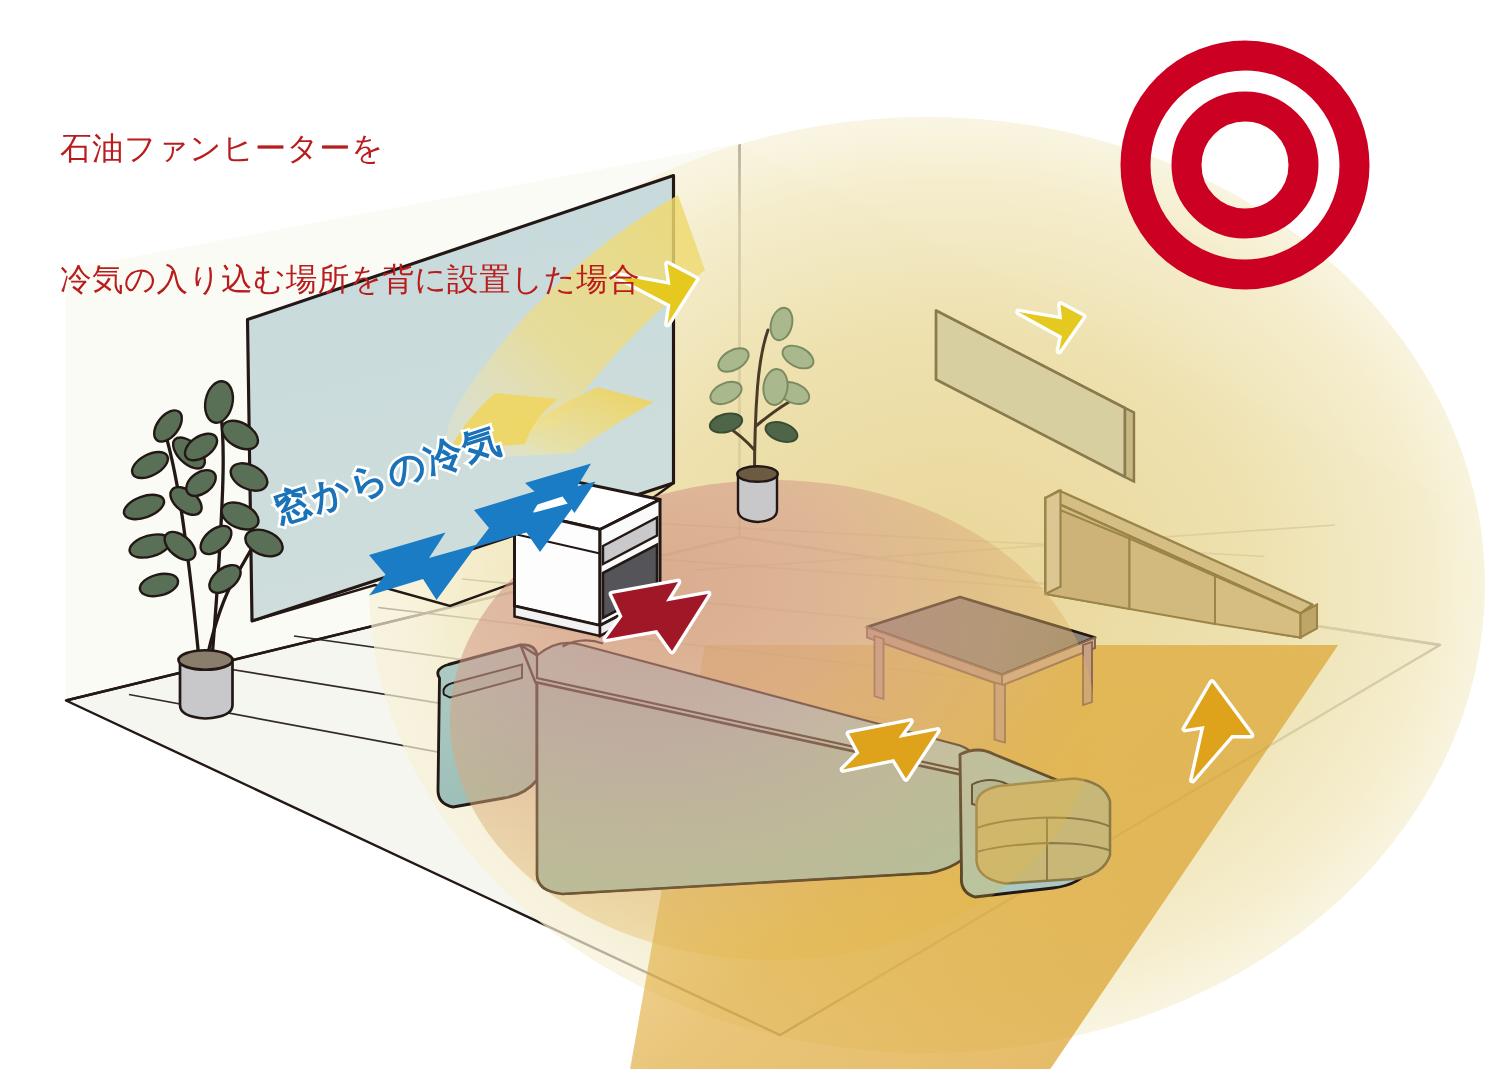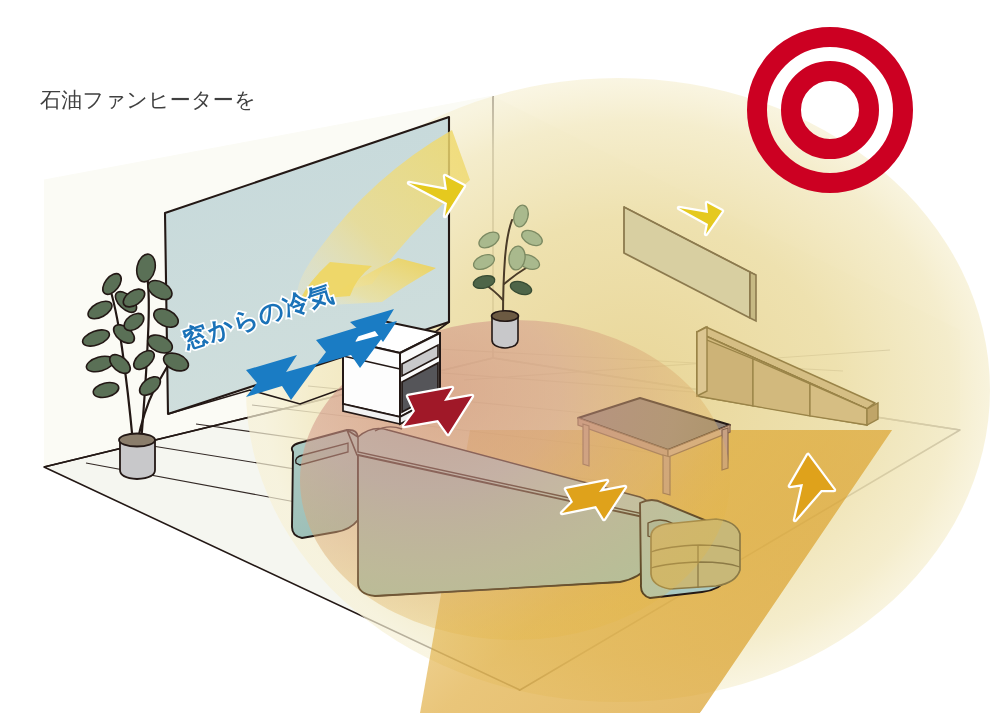--- a/index.html
+++ b/index.html
@@ -28,21 +28,21 @@
     height: 713px;
     display: block;
   }
   .ttl {
     position: absolute;
     left: 40px;
     top: 28px;
     font-family: "Liberation Sans", sans-serif;
     font-size: 21px;
     line-height: 1.38;
-    color: #404040;
+    color: #b91c1c;
     white-space: pre;
     letter-spacing: 0.3px;
   }
   .ttl div { white-space: pre; }
   .coldlbl {
     font-family: "Liberation Sans", sans-serif;
     font-size: 25px;
     font-weight: bold;
     fill: #1A72B8;
     stroke: #ffffff;
@@ -315,15 +315,16 @@
     </g>
 
     <g>
       <circle cx="830" cy="110" r="73" fill="none" stroke="#CC0022" stroke-width="20"></circle>
       <circle cx="830" cy="110" r="39" fill="none" stroke="#CC0022" stroke-width="20"></circle>
     </g>
   </svg>
 
   <div class="ttl">
     <div>石油ファンヒーターを</div>
+    <div>冷気の入り込む場所を背に設置した場合</div>
   </div>
 
 </div>
 
 </body></html>

